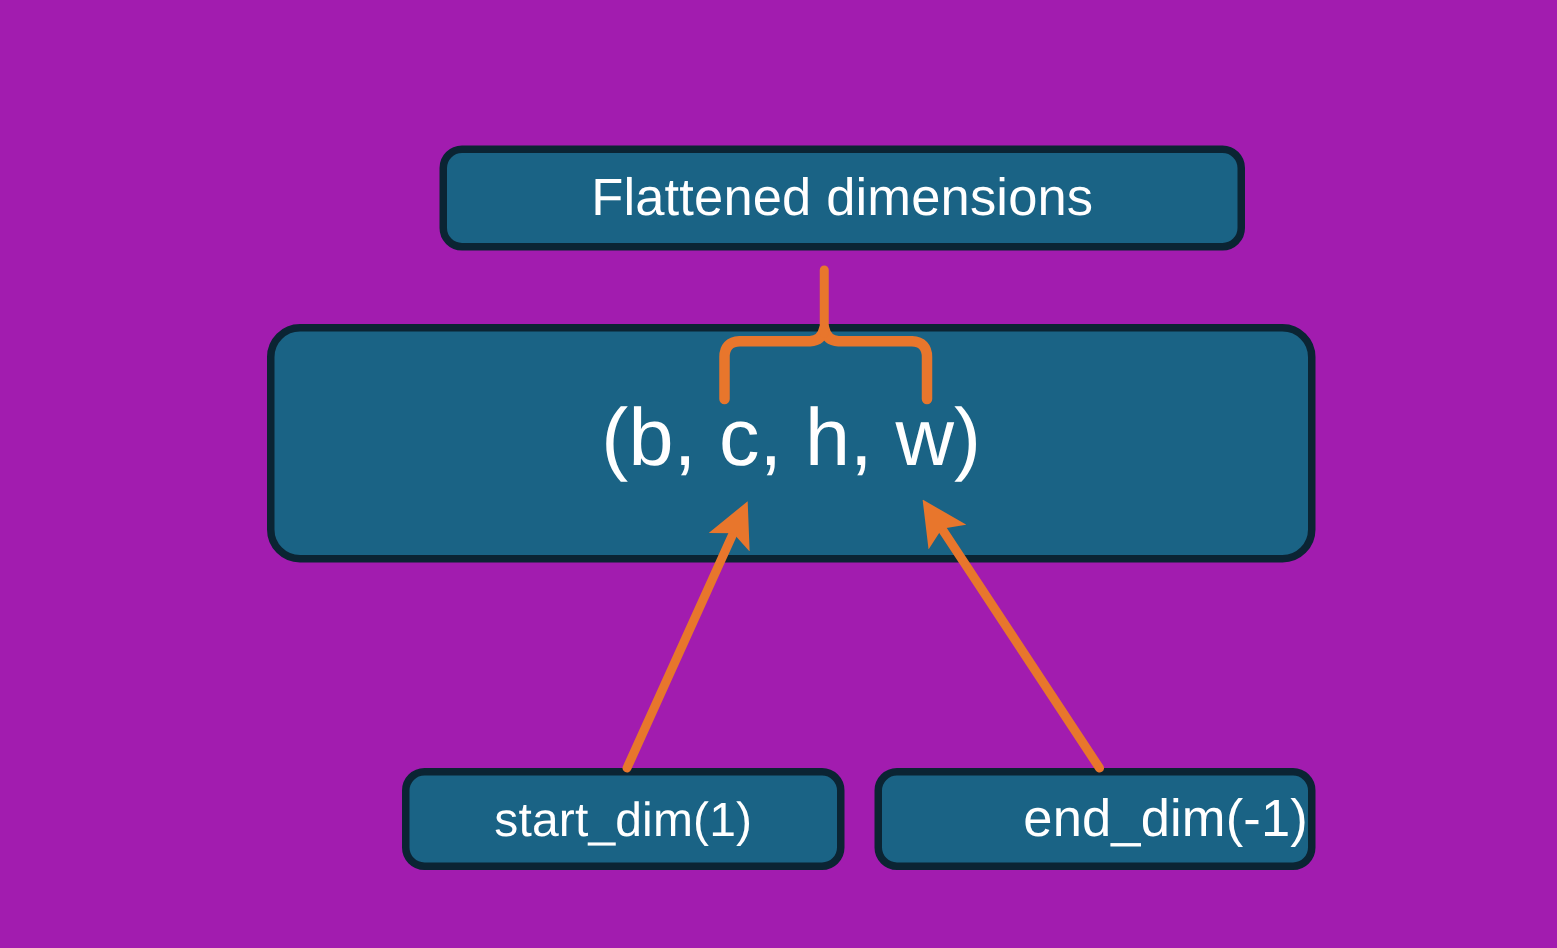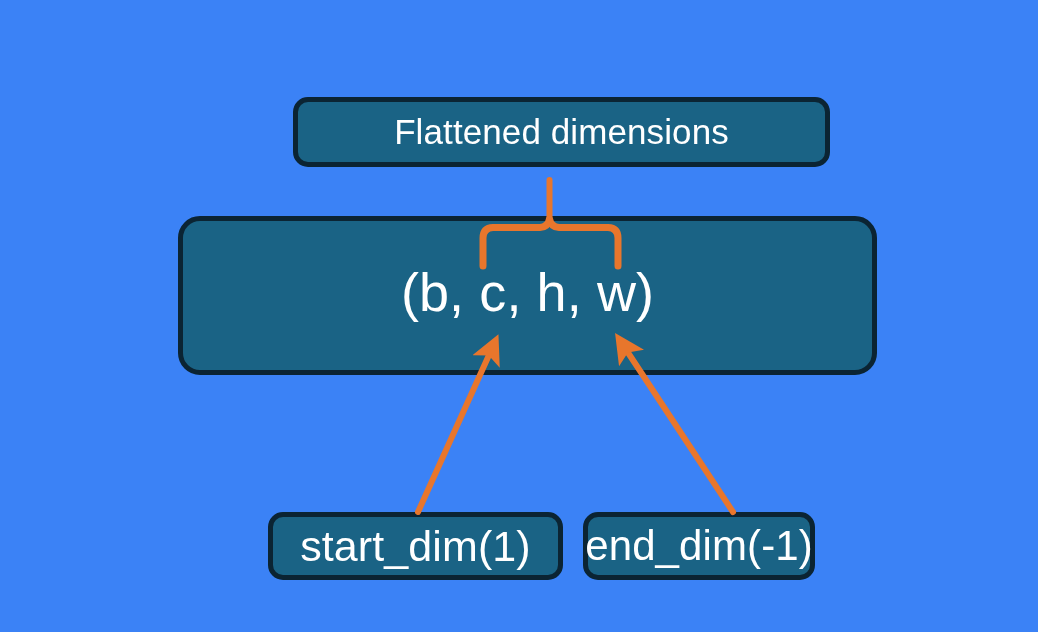--- a/index.html
+++ b/index.html
@@ -4,21 +4,21 @@
 <style>
   html, body {
     margin: 0;
     padding: 0;
     background: #ffffff;
   }
   #canvas {
     position: relative;
     width: 1038px;
     height: 632px;
-    background: #3b82f6;
+    background: #a21caf;
     overflow: hidden;
     font-family: "Liberation Sans", sans-serif;
   }
   .node {
     position: absolute;
     box-sizing: border-box;
     background: #1a6385;
     border: 5px solid #0b2433;
     border-radius: 15px;
     display: flex;
@@ -44,28 +44,29 @@
     font-size: 54px;
     border-radius: 22px;
     align-items: flex-start;
     padding-top: 44px;
   }
   #node-start {
     left: 268px;
     top: 512px;
     width: 295px;
     height: 68px;
-    font-size: 43px;
+    font-size: 32px;
   }
   #node-end {
     left: 583px;
     top: 512px;
-    width: 232px;
+    width: 294px;
     height: 68px;
-    font-size: 42px;
+    font-size: 35px;
+    justify-content: flex-end;
   }
   #overlay {
     position: absolute;
     left: 0;
     top: 0;
     width: 1038px;
     height: 632px;
     z-index: 2;
     pointer-events: none;
   }

